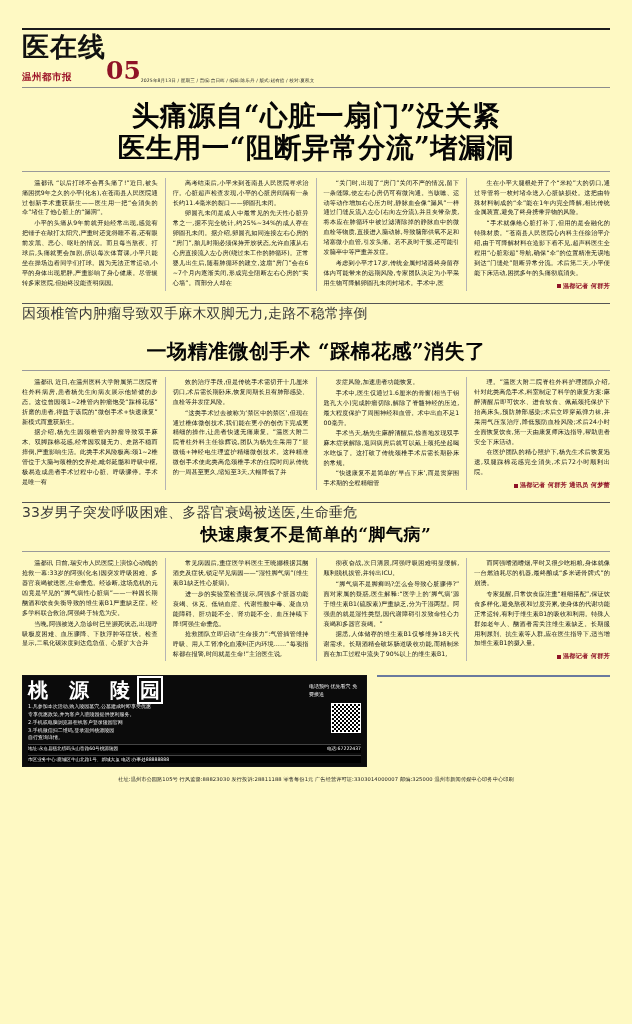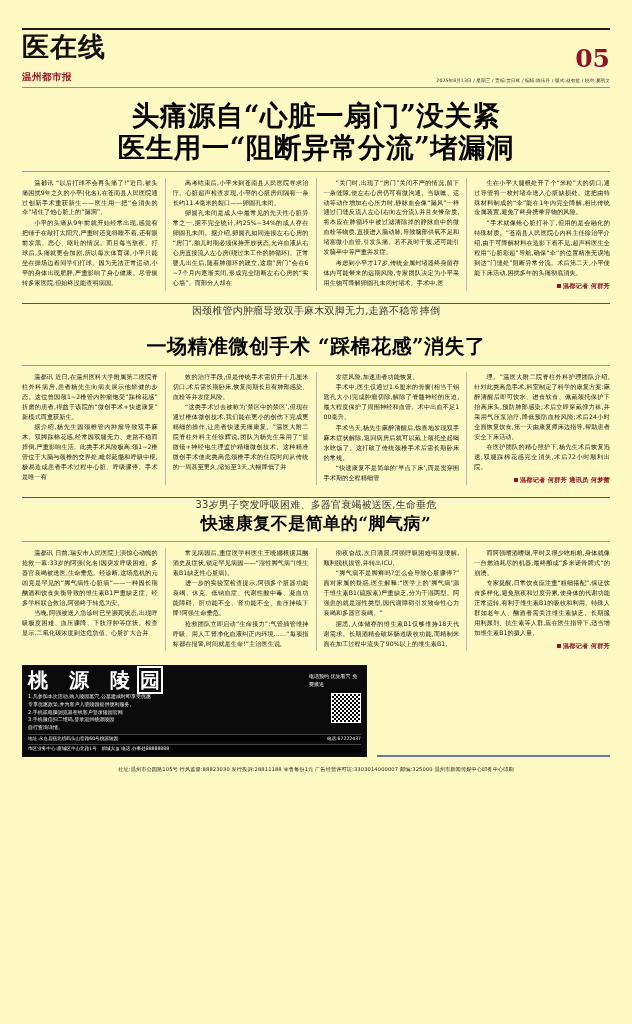--- a/index.html
+++ b/index.html
@@ -55,21 +55,21 @@
   .paper-name {
     font-size: 9.5px;
     font-weight: 700;
     color: #9c1327;
     letter-spacing: 0.5px;
     margin-top: 11px;
     line-height: 1.1;
   }
   .masthead-right {
     display: flex;
-    flex-direction: column;
+    flex-direction: row;
     align-items: flex-end;
     justify-content: flex-start;
     flex: 1;
   }
   .page-number {
     font-family: "DejaVu Serif", "Liberation Serif", serif;
     font-size: 25px;
     font-weight: 700;
     color: #8f1326;
     line-height: 1;
@@ -86,22 +86,22 @@
   .masthead-rule-bottom {
     border-top: 1px solid #8d8d8d;
     margin-top: 4px;
   }
 
   
   .article {
     margin-top: 12px;
   }
   .kicker {
-    text-align: center;
-    font-size: 10px;
+    text-align: left;
+    font-size: 14px;
     color: #3a3a3a;
     letter-spacing: 0.2px;
     margin-bottom: 3px;
     line-height: 1.3;
   }
   .headline {
     text-align: center;
     font-family: "DejaVu Serif", "Liberation Serif", serif;
     font-weight: 700;
     color: #060606;
@@ -176,21 +176,21 @@
     background: #8f1326;
     margin-right: 2px;
     vertical-align: middle;
   }
 
   
   .ads {
     display: flex;
     gap: 10px;
     margin-top: 14px;
-    align-items: flex-end;
+    align-items: flex-start;
   }
   .ad-cemetery {
     width: 345px;
     background: #0b0b0b;
     color: #fff;
     border: 1px solid #111;
     box-sizing: border-box;
     padding: 4px 5px 3px;
     position: relative;
     overflow: hidden;

